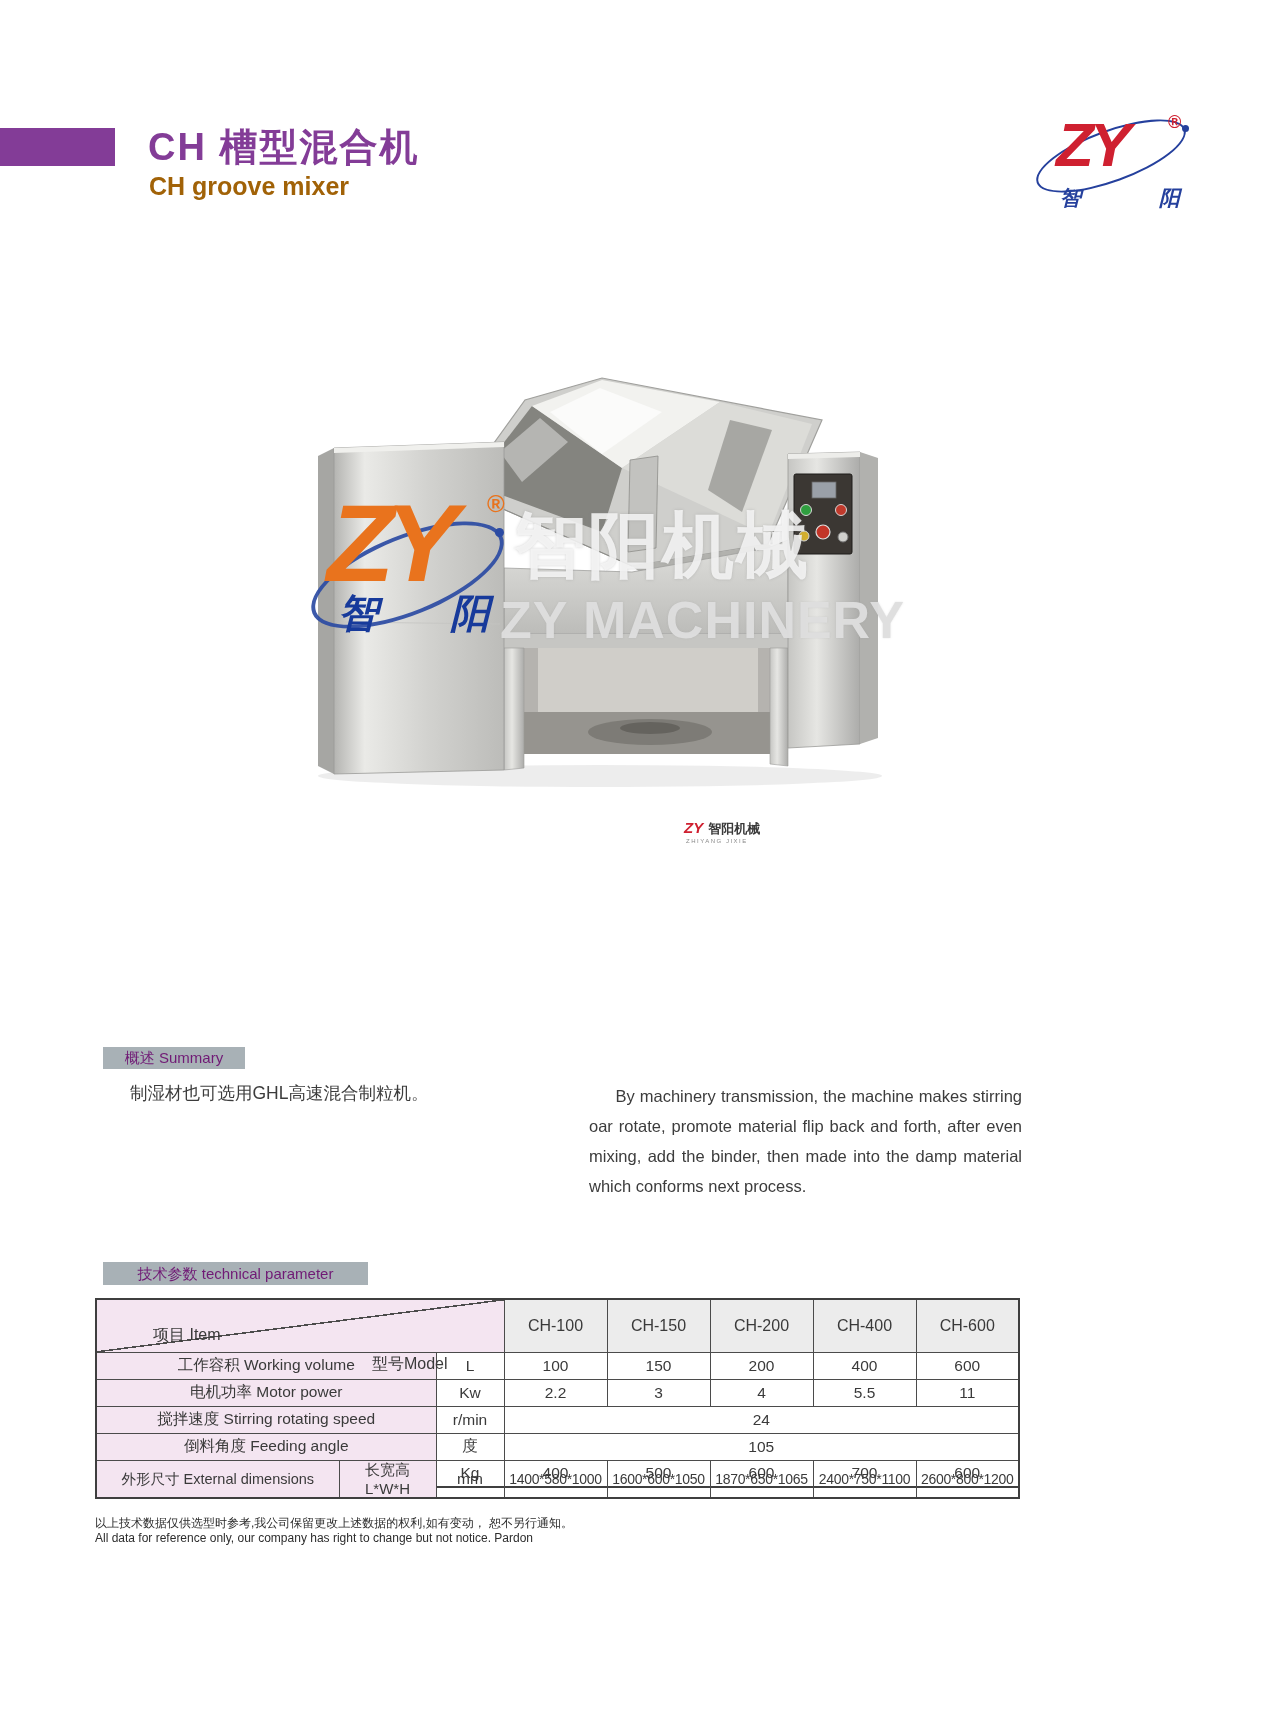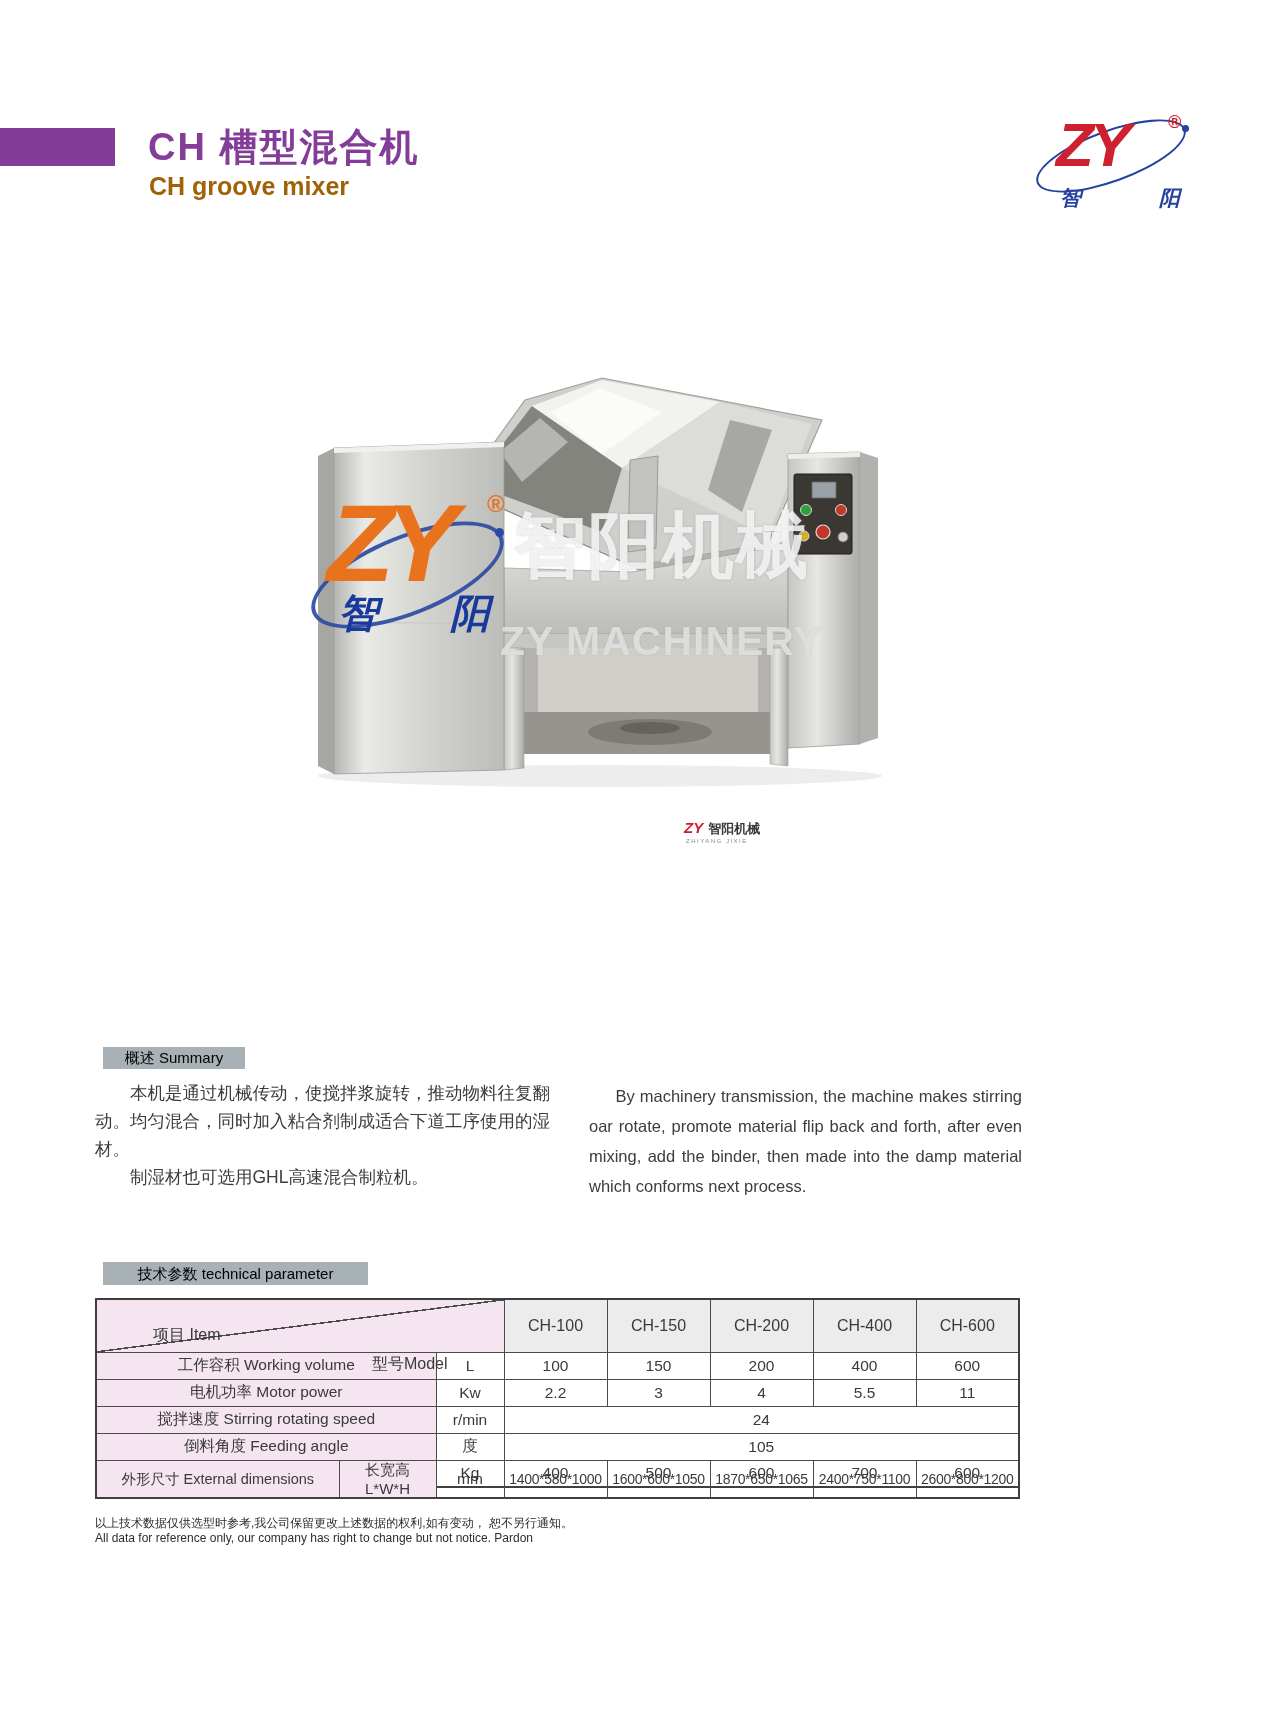--- a/index.html
+++ b/index.html
@@ -31,24 +31,24 @@
   .sticker-sub { font-size:6px; color:#8a8a8a; letter-spacing:1.5px; margin-top:1px; padding-left:2px; }
 
   
   .wm-logo { position:absolute; left:305px; top:480px; width:220px; height:180px; z-index:4; }
   .wm-orbit { position:absolute; left:0; top:55px; width:205px; height:80px; border:4px solid #2b4ba3; border-radius:50%; transform:rotate(-22deg); opacity:.92; }
   .wm-orbit-dot { position:absolute; left:190px; top:48px; width:9px; height:9px; border-radius:50%; background:#2b4ba3; }
   .wm-zy { position:absolute; left:22px; top:8px; font-size:110px; line-height:1; font-weight:900; font-style:italic; color:#e9731d; letter-spacing:-9px; }
   .wm-reg { position:absolute; left:182px; top:10px; font-size:24px; font-weight:bold; color:#e9731d; }
   .wm-script { position:absolute; left:338px; top:586px; width:152px; display:flex; justify-content:space-between; font-size:40px; font-weight:bold; font-style:italic; color:#173a9b; z-index:4; }
   .wm-cn { position:absolute; left:514px; top:498px; font-size:72px; font-weight:900; letter-spacing:2px; color:rgba(245,245,245,0.88); text-shadow:0 0 3px rgba(130,130,130,0.35); z-index:4; white-space:nowrap; }
-  .wm-en { position:absolute; left:500px; top:618px; font-size:41px; font-weight:800; letter-spacing:1px; color:rgba(222,222,222,0.95); text-shadow:0 0 2px rgba(150,150,150,0.25); z-index:4; white-space:nowrap; }
-
-  
-  .badge { position:absolute; background:#a8b1b6; color:#000000; font-size:15px; text-align:center; }
+  .wm-en { position:absolute; left:500px; top:590px; font-size:52px; font-weight:800; letter-spacing:1px; color:rgba(222,222,222,0.95); text-shadow:0 0 2px rgba(150,150,150,0.25); z-index:4; white-space:nowrap; }
+
+  
+  .badge { position:absolute; background:#a8b1b6; color:#701a75; font-size:15px; text-align:center; }
   .badge-summary { left:103px; top:1047px; width:142px; height:22px; line-height:22px; }
   .badge-tech { left:103px; top:1262px; width:265px; height:23px; line-height:23px; }
 
   
   .sum-cn { position:absolute; left:95px; top:1079px; width:472px; font-size:17.5px; line-height:28px; color:#3c3c3c; }
   .sum-cn p { text-indent:2em; }
   .sum-en { position:absolute; left:589px; top:1081px; width:433px; font-size:16.5px; line-height:30px; text-align:justify; color:#3c3c3c; }
   .sum-en p { text-indent:1.6em; }
 
   
@@ -168,21 +168,20 @@
 </div>
 <div class="wm-script">
   <span>智</span>
   <span>阳</span>
 </div>
 <div class="wm-cn">智阳机械</div>
 <div class="wm-en">ZY MACHINERY</div>
 
 <div class="badge badge-summary">概述 Summary</div>
 <div class="sum-cn">
-  <p>本机是通过机械传动，使搅拌浆旋转，推动物料往复翻动。均匀混合，同时加入粘合剂制成适合下道工序使用的湿材。</p>
   <p>制湿材也可选用GHL高速混合制粒机。</p>
 </div>
 <div class="sum-en">
   <p>By machinery transmission, the machine makes stirring oar rotate, promote material flip back and forth, after even mixing, add the binder, then made into the damp material which conforms next process.</p>
 </div>
 
 <div class="badge badge-tech">技术参数 technical parameter</div>
 
 <table class="ttable">
   <colgroup>

